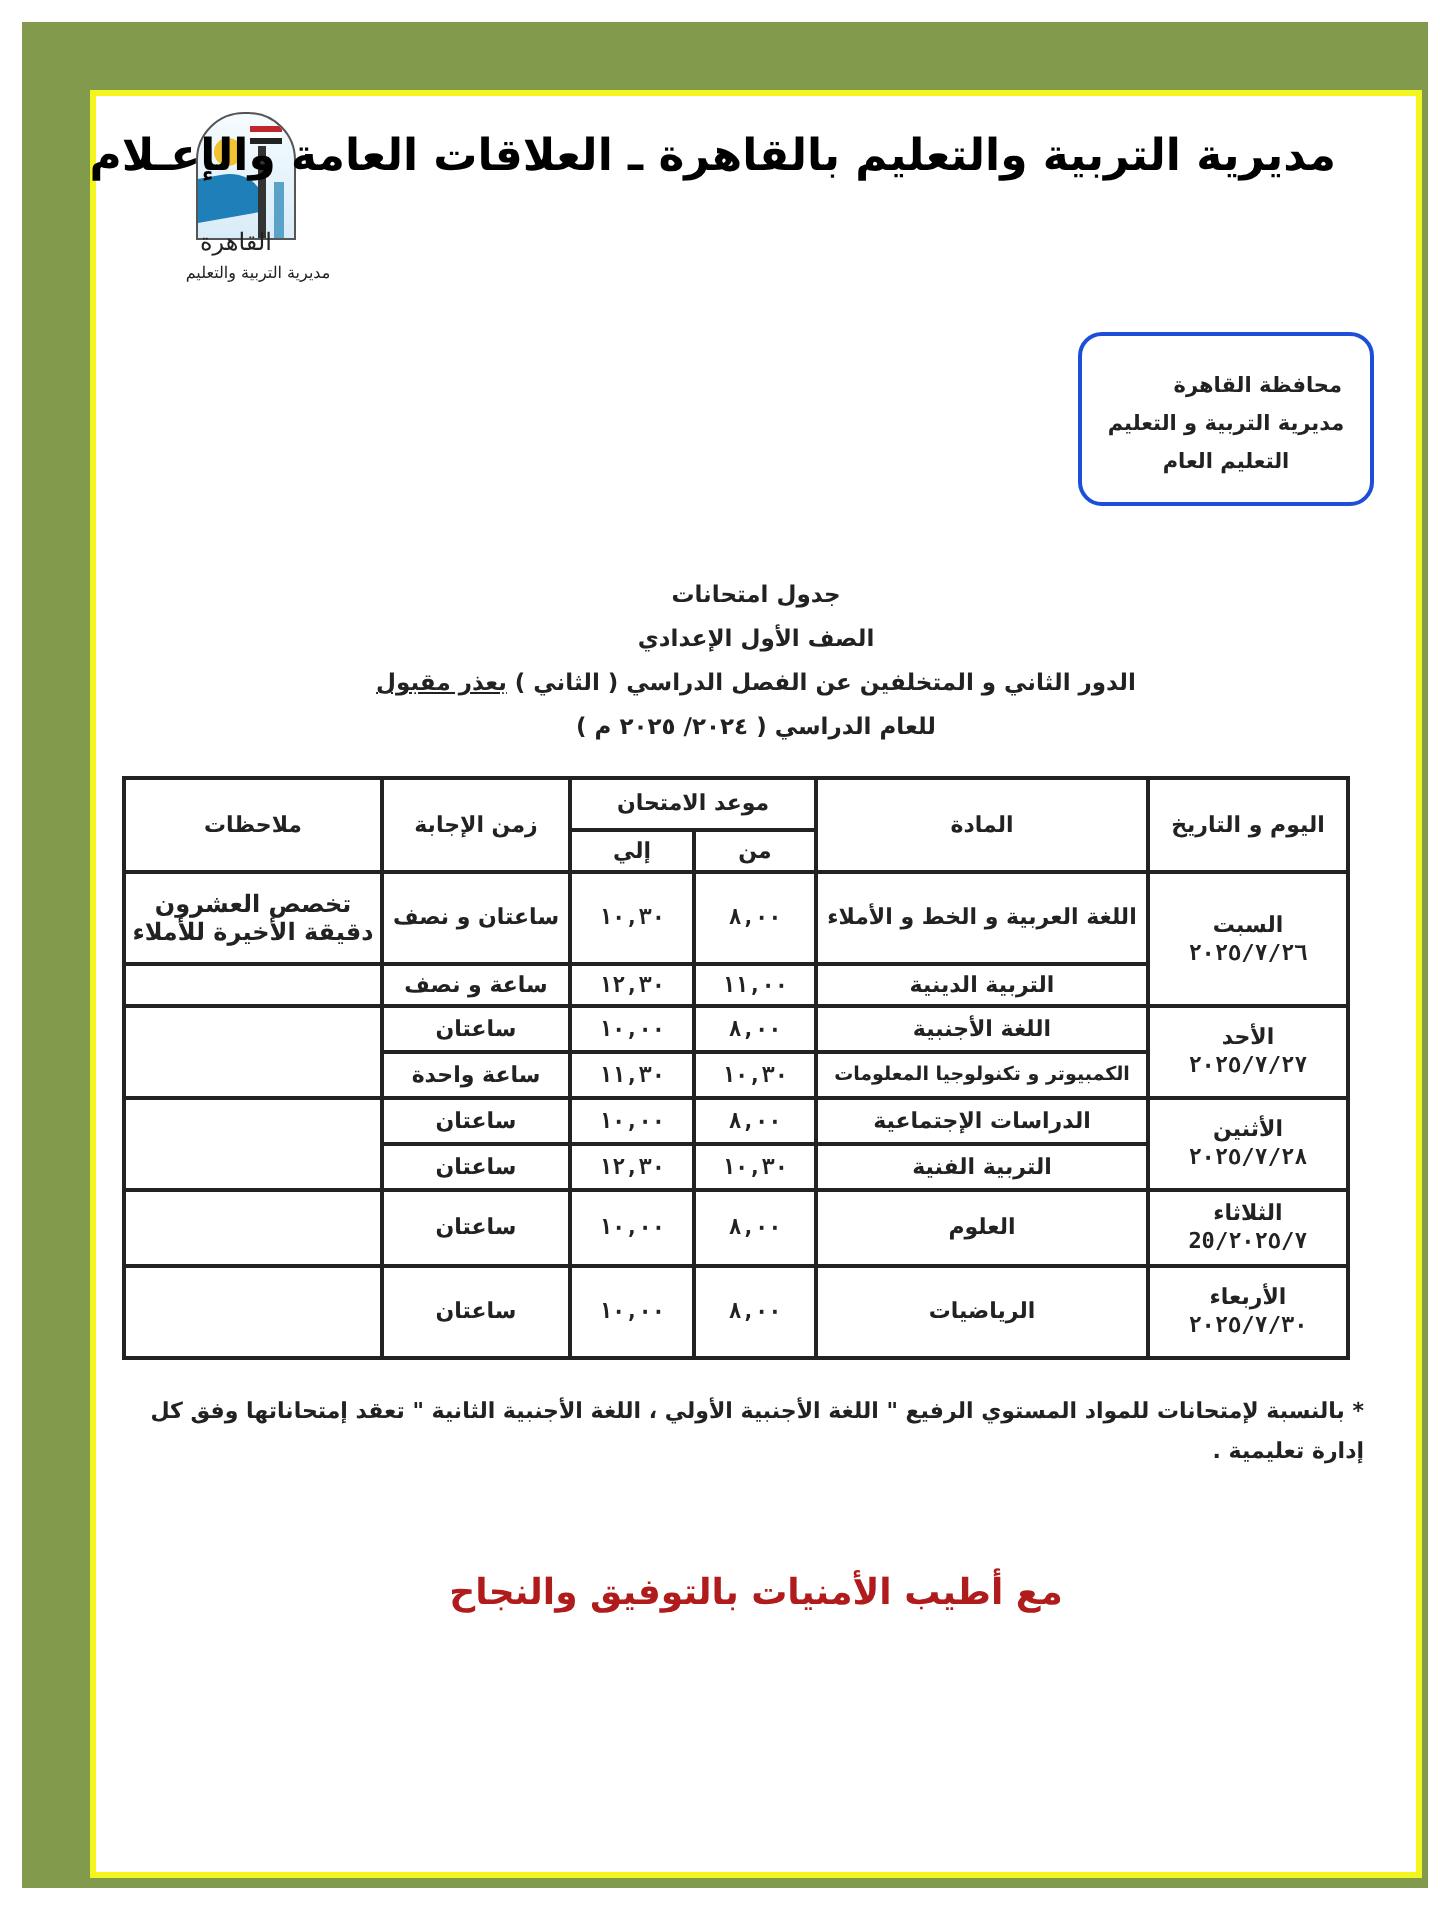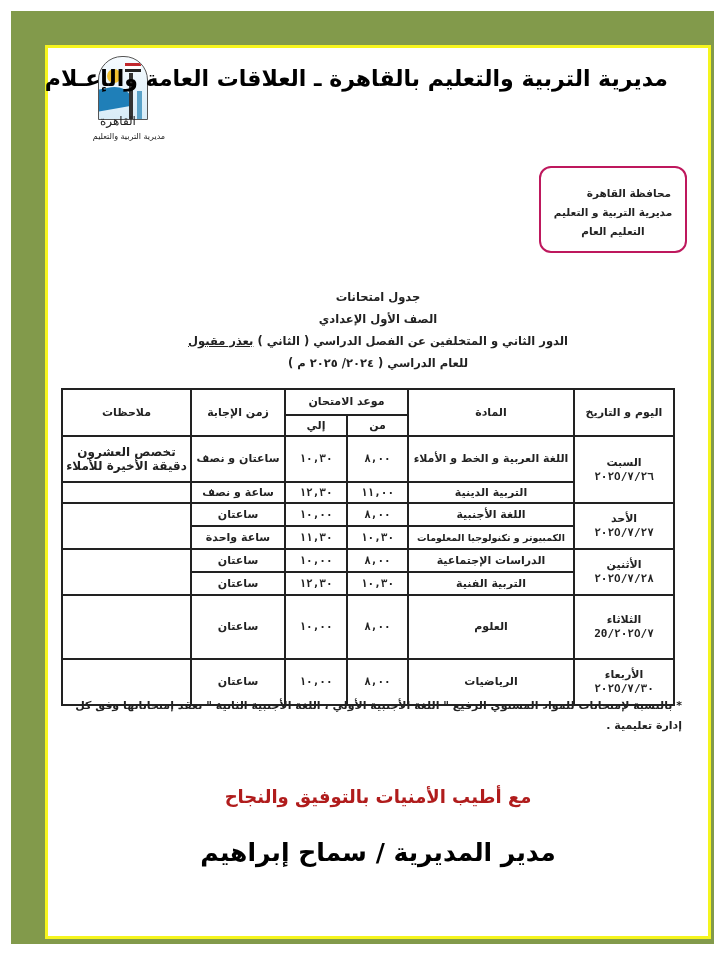--- a/index.html
+++ b/index.html
@@ -9,21 +9,21 @@
   .logo { position:absolute; left:38px; top:8px; width:80px; height:90px; }
   .logo-arch { position:absolute; left:12px; top:0; width:48px; height:62px; border:1px solid #555; border-radius:24px 24px 0 0; background:linear-gradient(#f6fbff,#d8ecf7); overflow:hidden; }
   .logo-sun { position:absolute; left:8px; top:12px; width:14px; height:14px; border-radius:50%; background:#f2c230; }
   .logo-flag { position:absolute; left:26px; top:6px; width:16px; height:9px; background:linear-gradient(#c0272d 0 33%, #fff 33% 66%, #222 66%); }
   .logo-wave { position:absolute; left:-6px; top:30px; width:40px; height:22px; background:#1f7fb8; border-radius:0 40px 0 0; transform:skewY(-10deg); }
   .logo-tower { position:absolute; left:30px; top:16px; width:4px; height:46px; background:#333; }
   .logo-tower2 { position:absolute; left:38px; top:34px; width:5px; height:28px; background:#5aa2c8; }
   .logo-name { position:absolute; left:14px; top:58px; font-family:"DejaVu Serif", serif; font-size:12px; font-weight:normal; color:#222; direction:rtl; }
   .logo-sub { position:absolute; left:0; top:76px; width:86px; text-align:center; font-size:8px; color:#222; direction:rtl; }
   .main-title { position:absolute; right:40px; top:18px; font-family:"DejaVu Sans", sans-serif; font-weight:bold; font-size:22px; color:#000; direction:rtl; white-space:nowrap; letter-spacing:-0.5px; }
-  .gov-box { position:absolute; left:491px; top:118px; width:148px; height:87px; border:2px solid #be185d; border-radius:12px; box-sizing:border-box; direction:rtl; text-align:center; padding-top:16px; font-size:10.5px; font-weight:bold; line-height:19px; color:#222; }
+  .gov-box { position:absolute; left:491px; top:118px; width:148px; height:87px; border:2px solid #1d4ed8; border-radius:12px; box-sizing:border-box; direction:rtl; text-align:center; padding-top:16px; font-size:10.5px; font-weight:bold; line-height:19px; color:#222; }
   .gov-box div:first-child { padding-right:14px; text-align:right; }
   .heading { position:absolute; left:130px; width:400px; top:238px; text-align:center; direction:rtl; font-size:11.5px; font-weight:bold; color:#222; line-height:22px; }
   .heading .underline { text-decoration:underline; }
   table.schedule { position:absolute; left:13px; top:340px; width:612px; border-collapse:collapse; direction:rtl; font-size:11px; font-weight:bold; color:#222; table-layout:fixed; }
   table.schedule td, table.schedule th { border:2px solid #222; text-align:center; vertical-align:middle; padding:0 3px; line-height:14px; overflow:hidden; }
   table.schedule th { font-weight:bold; }
   .num { font-family:"DejaVu Sans Mono", monospace; font-size:11px; letter-spacing:1px;border-radius:10px; }
   .footnote { position:absolute; left:12px; width:622px; top:648px; direction:rtl; text-align:right; font-size:11px; font-weight:bold; color:#222; line-height:20px; }
   .wishes { position:absolute; left:130px; width:400px; top:738px; text-align:center; direction:rtl; font-size:18px; font-weight:bold; color:#b01c1c; }
   .signature { position:absolute; left:100px; width:460px; top:790px; text-align:center; direction:rtl; font-size:25px; font-weight:bold; color:#000; }
@@ -131,21 +131,21 @@
         <td>ساعتان</td>
         <td rowspan="2"></td>
       </tr>
       <tr style="height:23px">
         <td>التربية الفنية</td>
         <td class="num">١٠,٣٠</td>
         <td class="num">١٢,٣٠</td>
         <td>ساعتان</td>
       </tr>
 
-      <tr style="height:64px">
+      <tr style="height:38px">
         <td>
               <div>الثلاثاء</div>
               <div class="num">٢٠٢٥/٧/20</div>
             </td>
         <td>العلوم</td>
         <td class="num">٨,٠٠</td>
         <td class="num">١٠,٠٠</td>
         <td>ساعتان</td>
         <td></td>
       </tr>
@@ -161,16 +161,15 @@
         <td>ساعتان</td>
         <td></td>
       </tr>
     </tbody>
       </table>
 
     <div class="footnote">* بالنسبة لإمتحانات للمواد المستوي الرفيع " اللغة الأجنبية الأولي ، اللغة الأجنبية الثانية " تعقد إمتحاناتها وفق كل إدارة تعليمية .</div>
 
     <div class="wishes">مع أطيب الأمنيات بالتوفيق والنجاح</div>
 
-    <div class="signature">مدير المديرية / سماح إبراهيم</div>
 
   </div>
 </div>
 
 </body></html>

